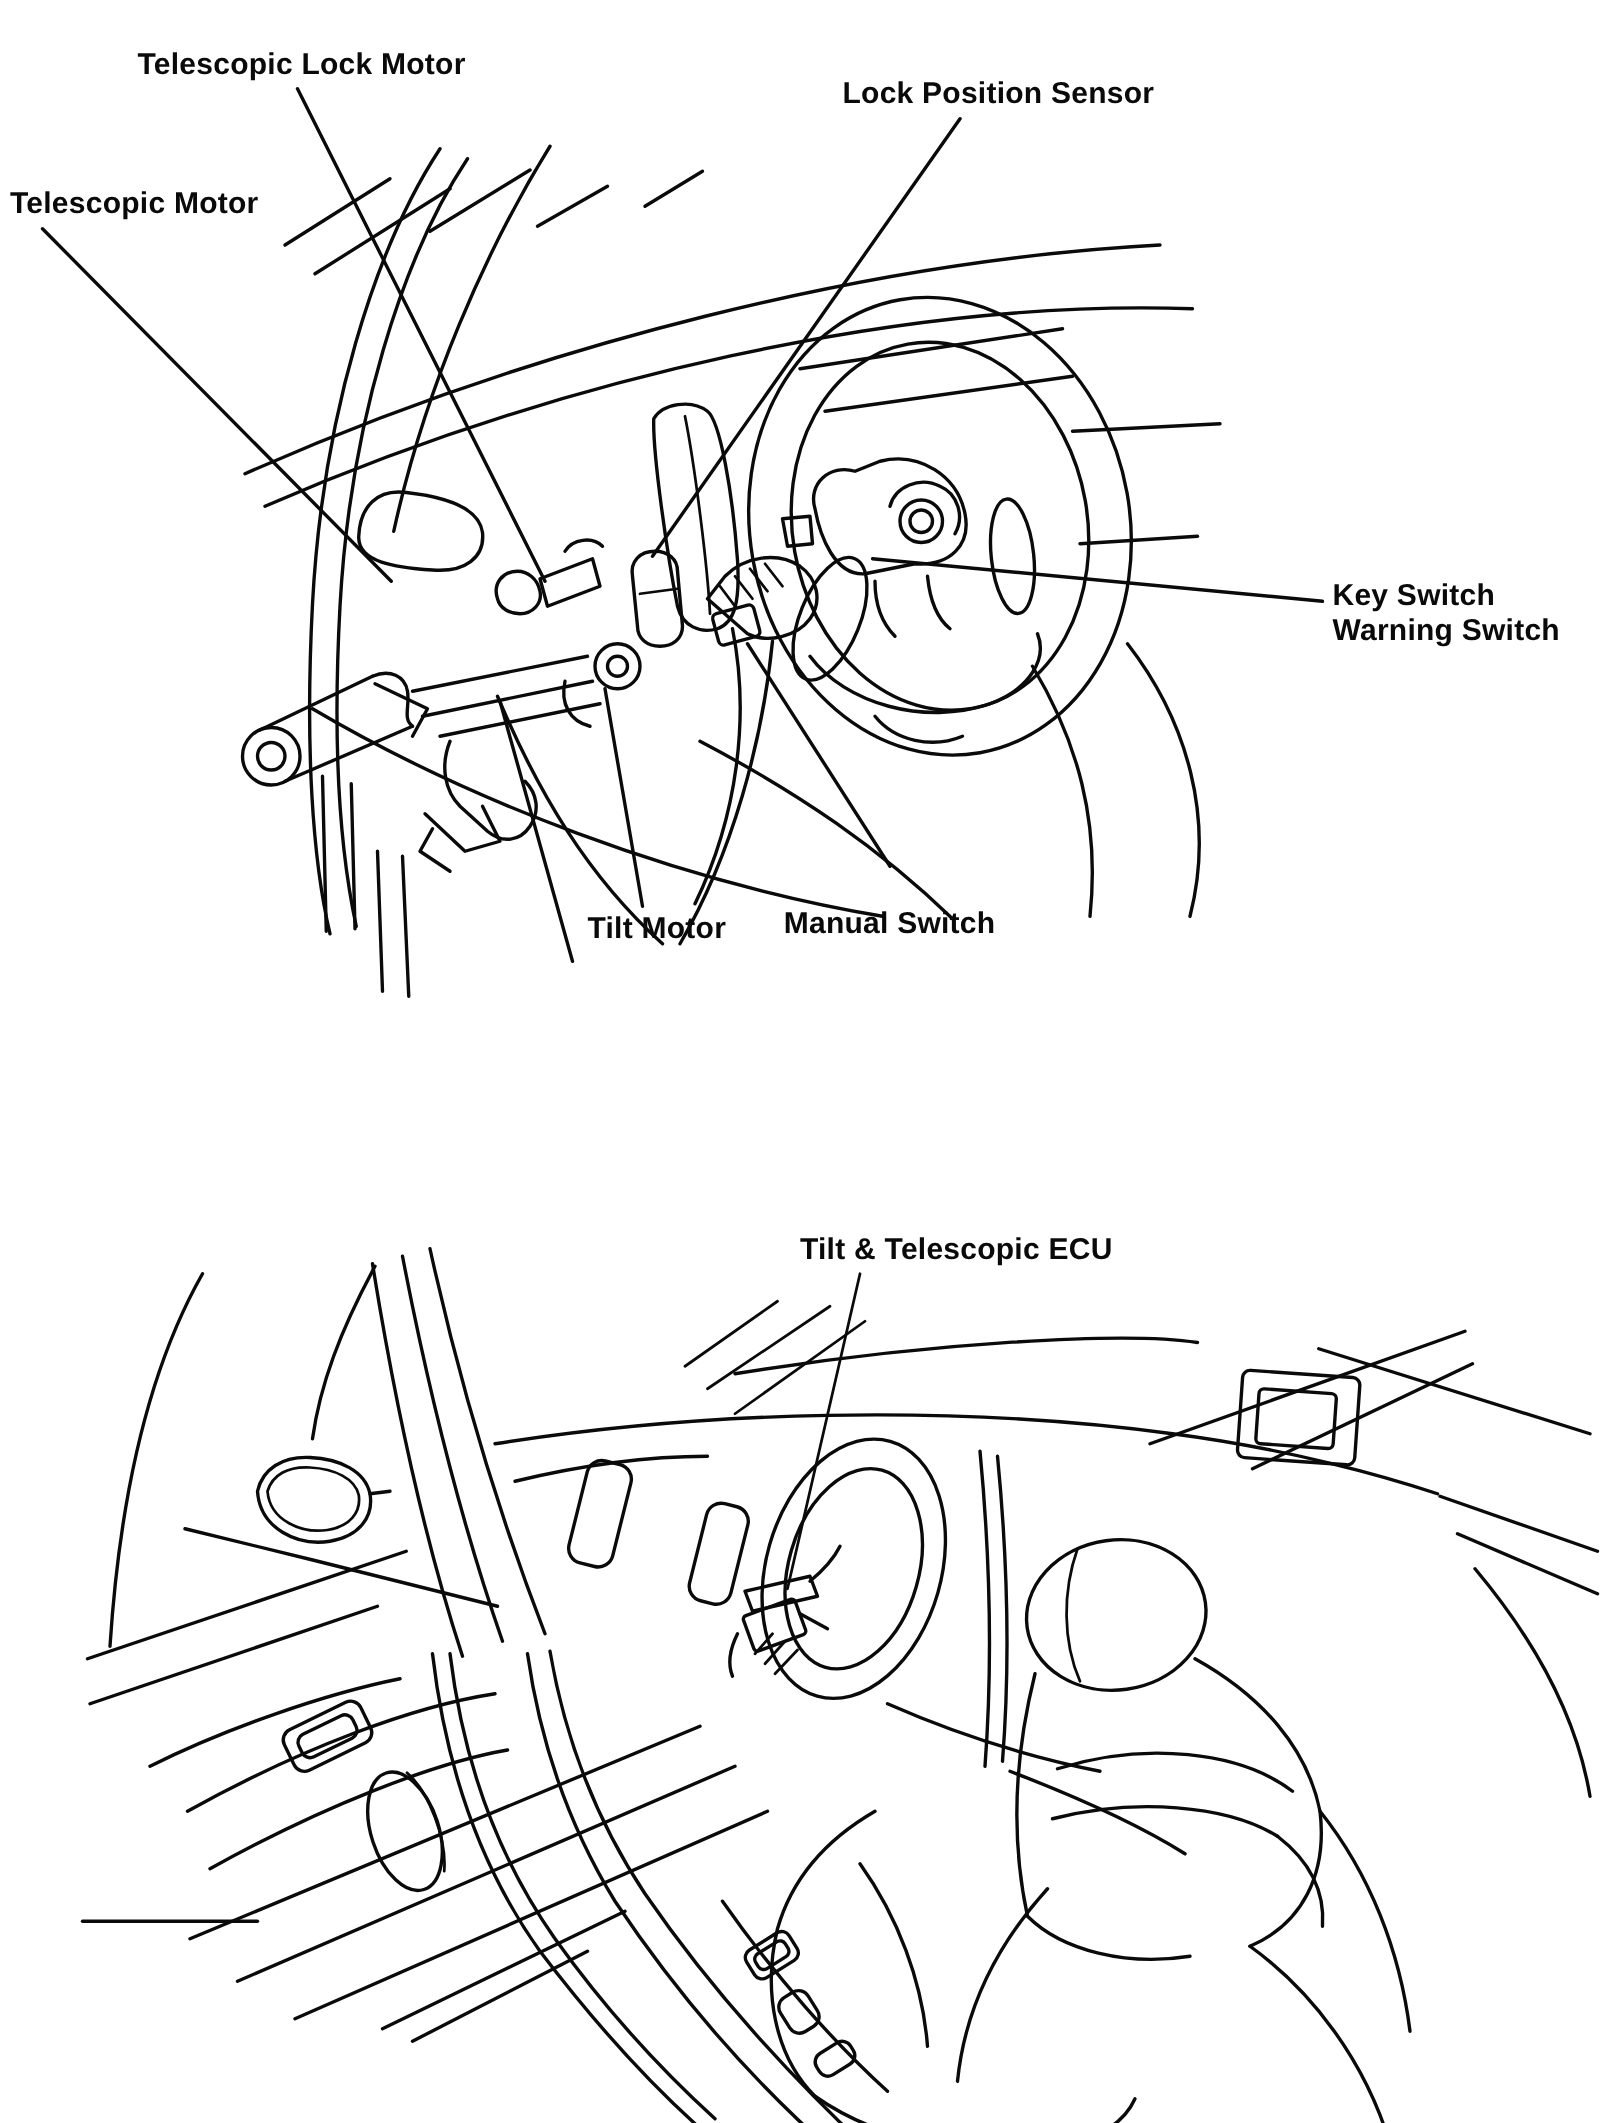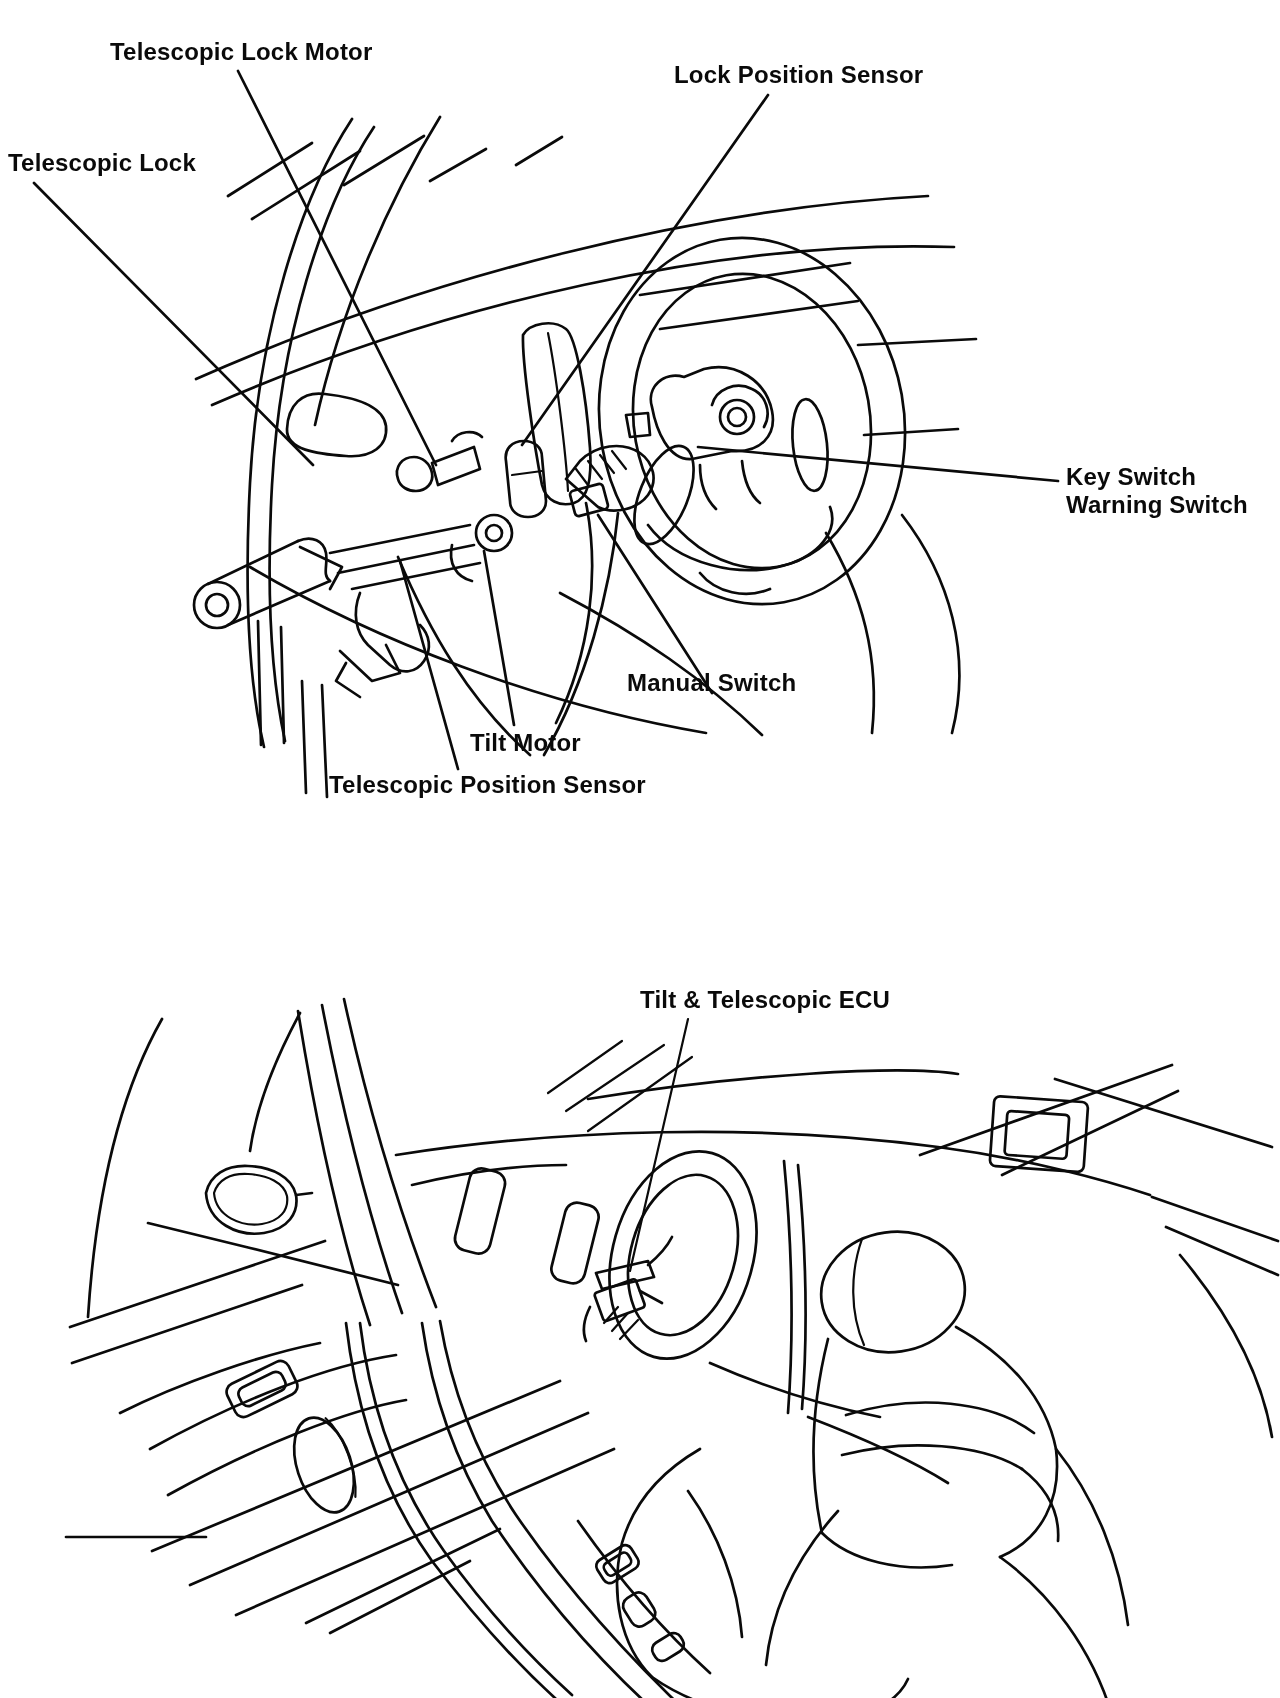--- a/index.html
+++ b/index.html
@@ -271,27 +271,26 @@
       </g>
 
       <path class="thin" d="M688 126 L630 378"></path>
     </g>
   </svg>
 
   <div class="lbl" style="left:110px;top:5px">Telescopic Lock Motor</div>
 
   <div class="lbl" style="left:674px;top:28px">Lock Position Sensor</div>
 
-  <div class="lbl" style="left:8px;top:116px">Telescopic Lock</div>
+  <div class="lbl" style="left:8px;top:116px">Telescopic Motor</div>
 
   <div class="lbl" style="left:1066px;top:430px">
     <span style="display:block">Key Switch</span>
     <span style="display:block">Warning Switch</span>
   </div>
 
-  <div class="lbl" style="left:627px;top:636px">Manual Switch</div>
+  <div class="lbl" style="left:627px;top:692px">Manual Switch</div>
 
   <div class="lbl" style="left:470px;top:696px">Tilt Motor</div>
 
-  <div class="lbl" style="left:329px;top:738px">Telescopic Position Sensor</div>
 
   <div class="lbl" style="left:640px;top:953px">Tilt &amp; Telescopic ECU</div>
 </div>
 
 </body></html>

